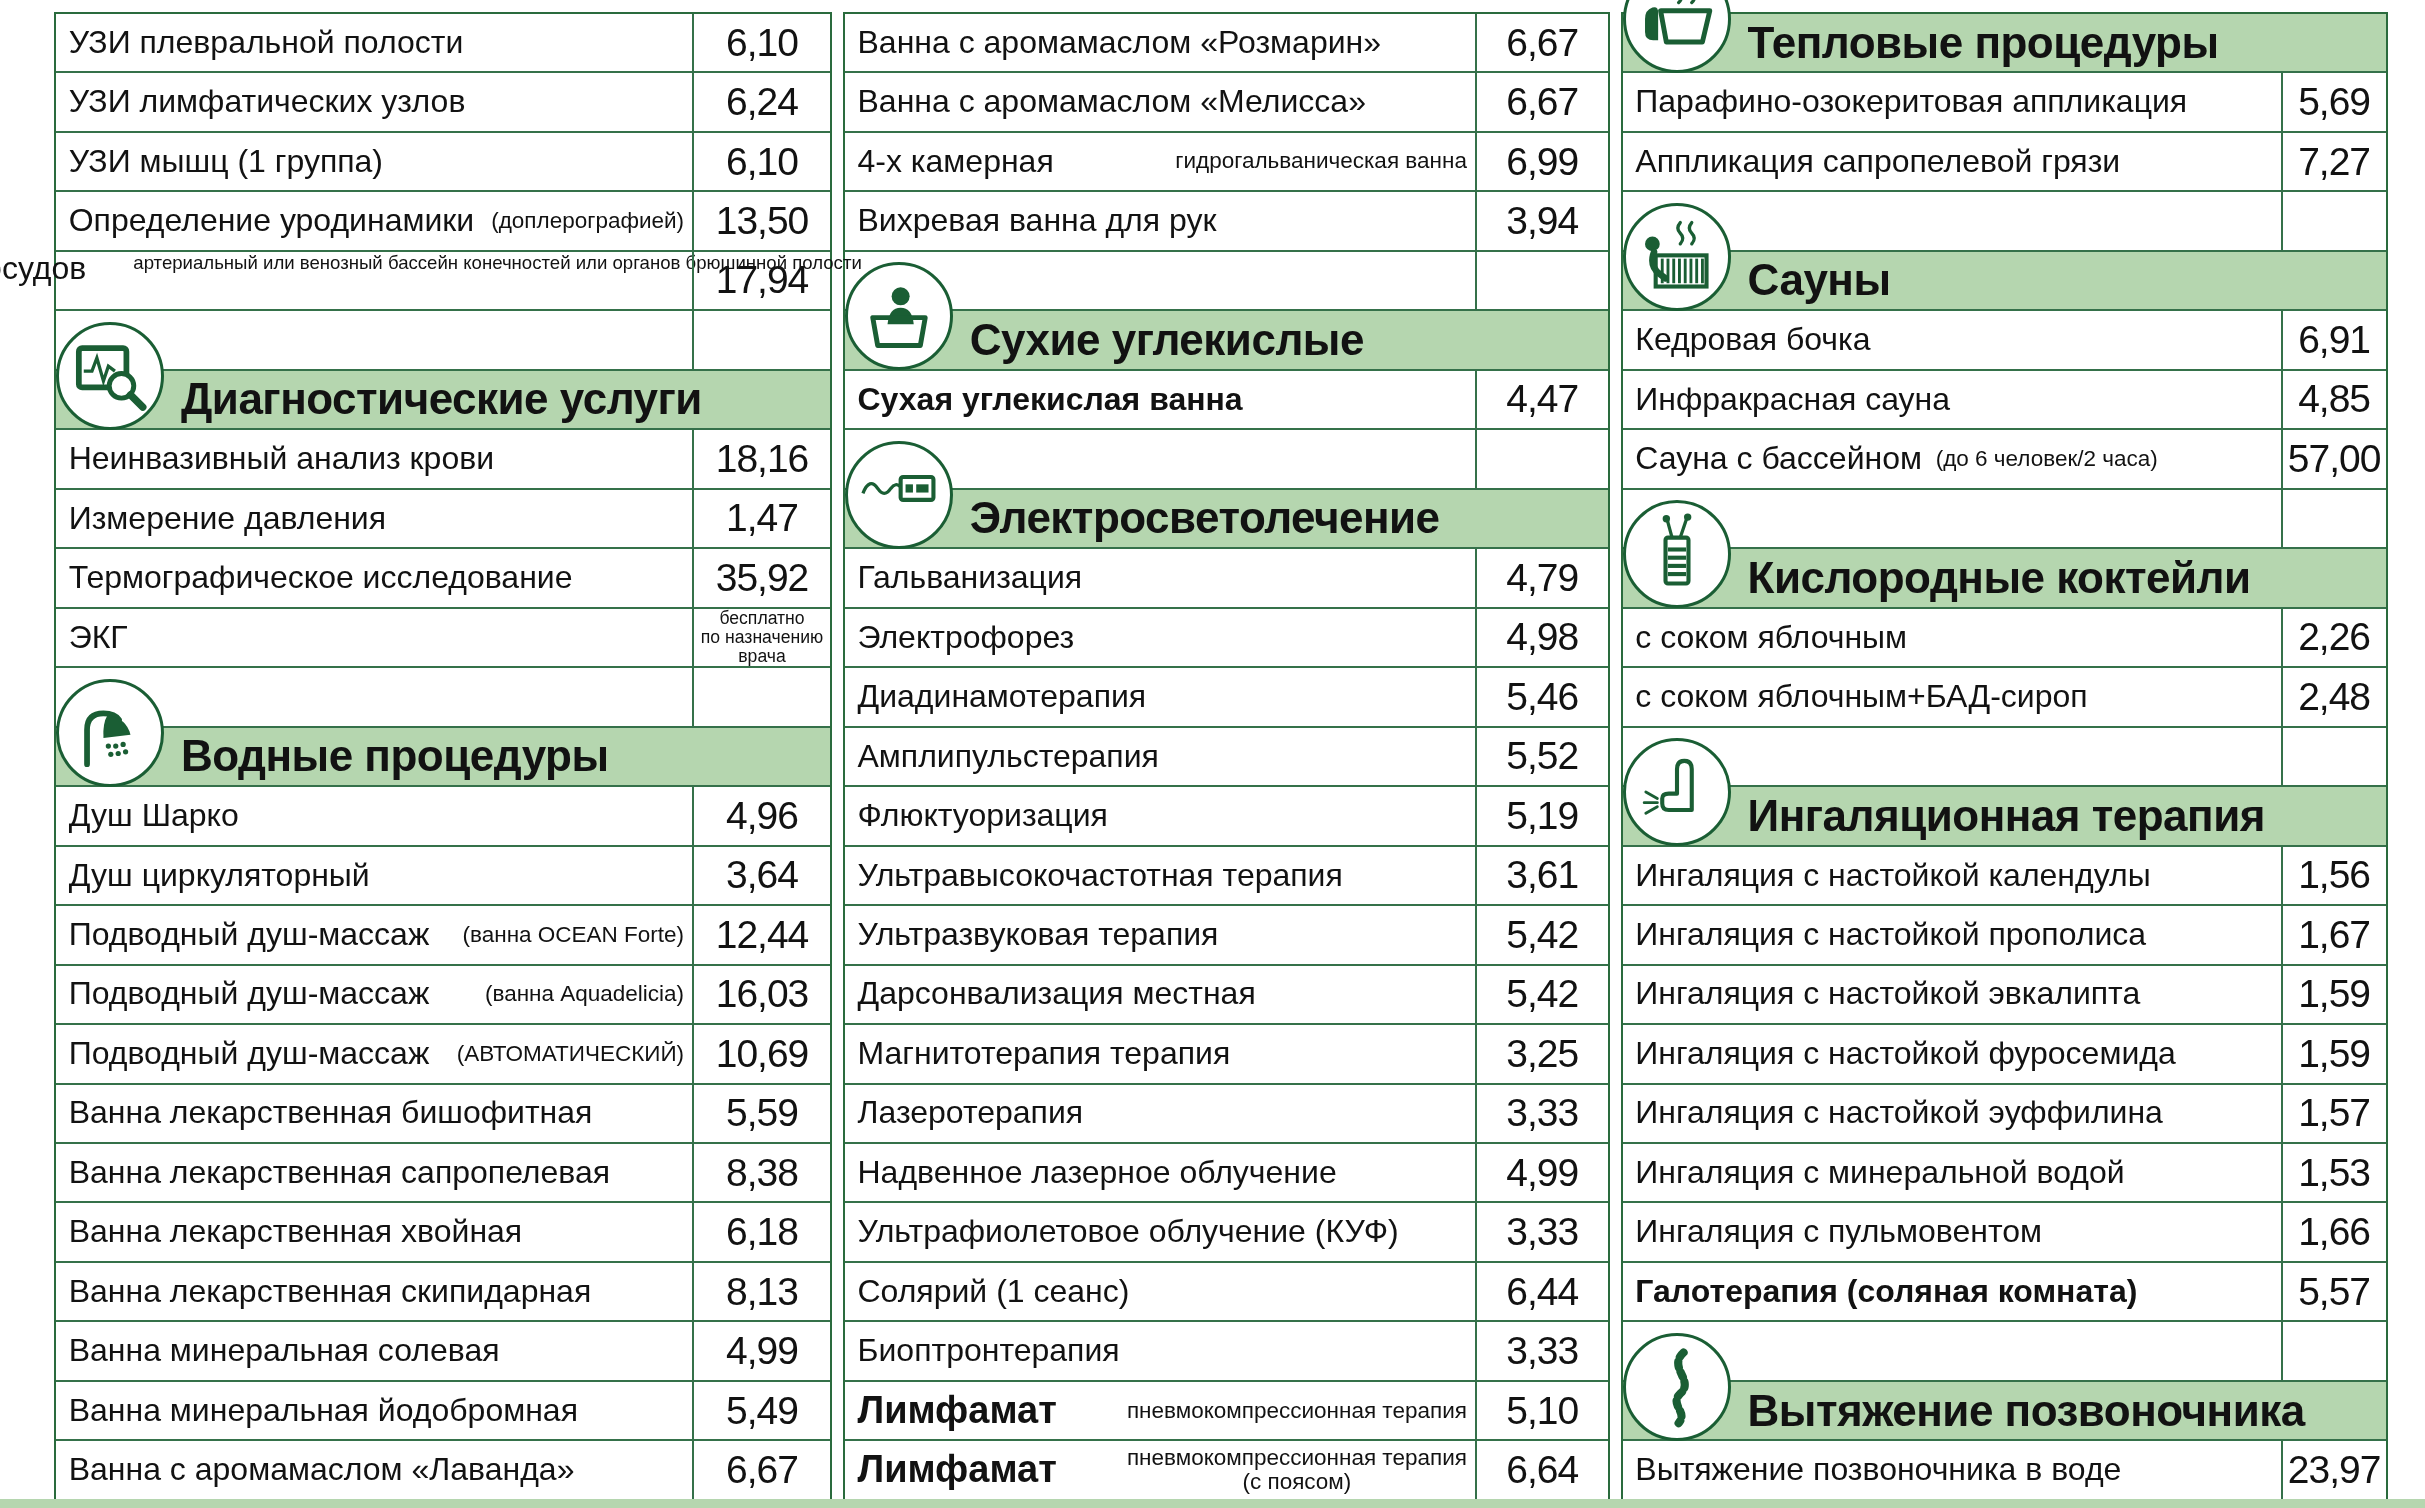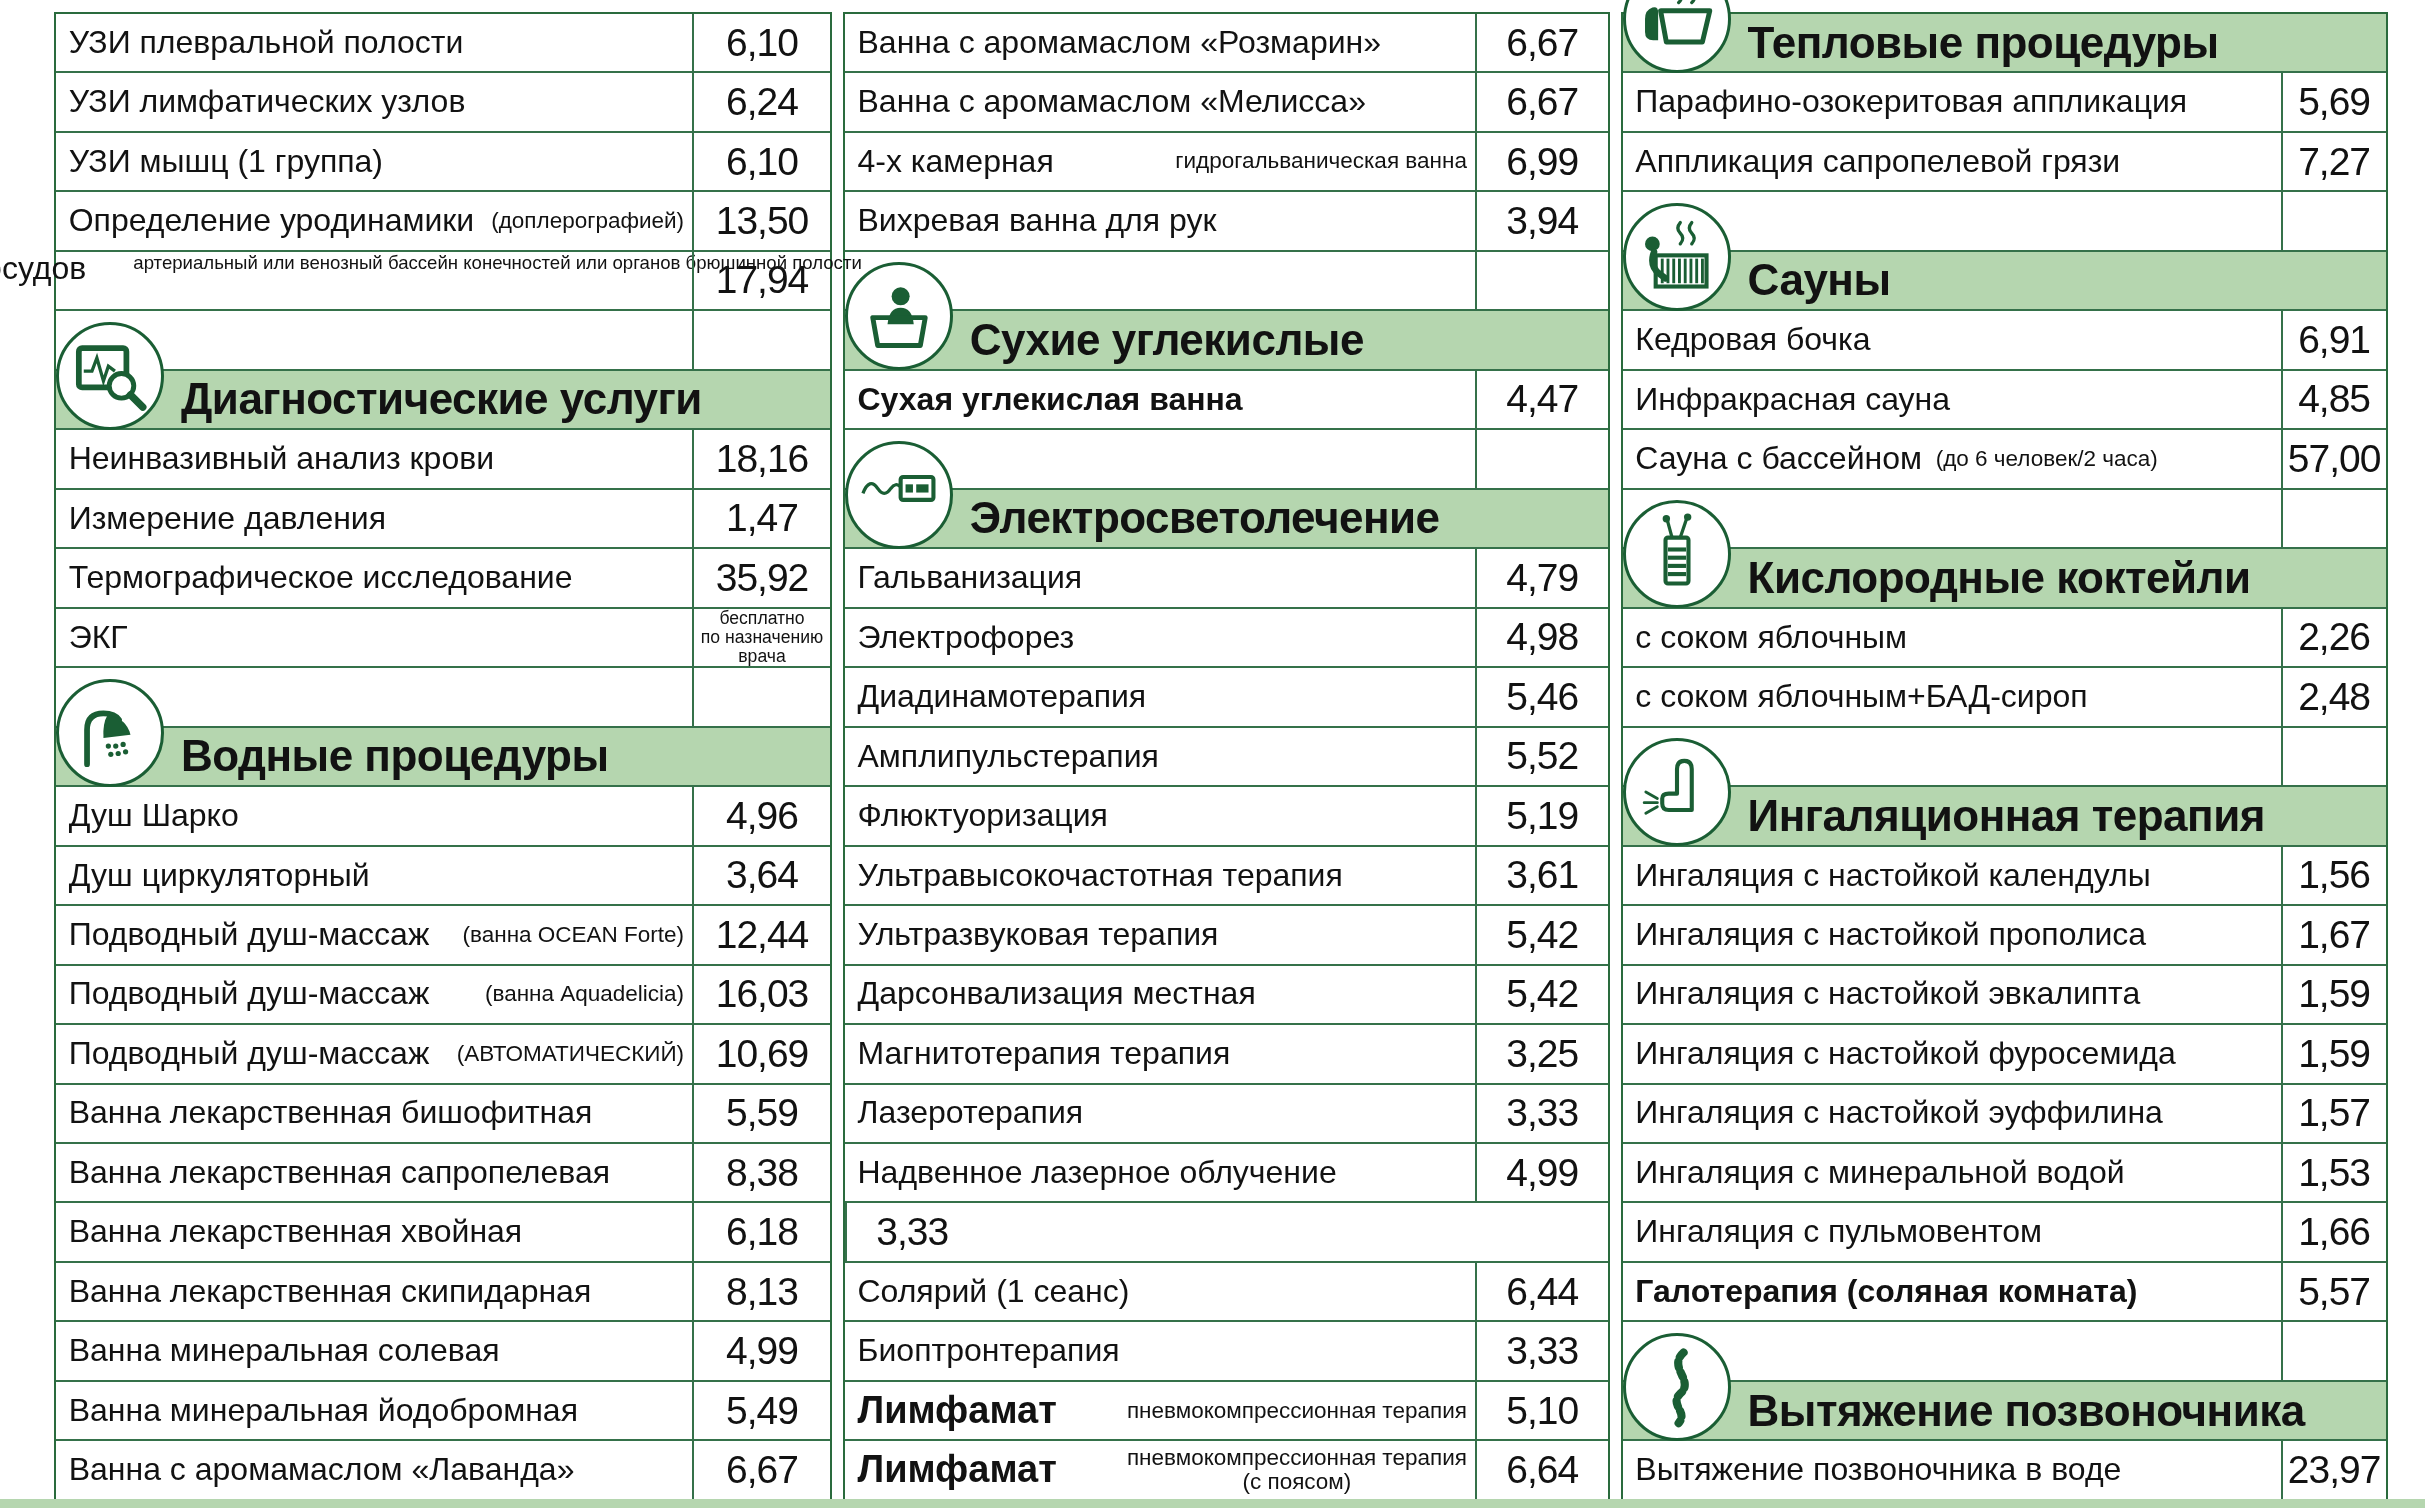--- a/index.html
+++ b/index.html
@@ -410,20 +410,23 @@
         </div>
         <div class="row item">
           <div class="cell name">
             <span class="nm">Надвенное лазерное облучение</span>
           </div>
           <div class="cell price">
             <span class="pr">4,99</span>
           </div>
         </div>
         <div class="row item">
+          <div class="cell name">
+            <span class="nm">Ультрафиолетовое облучение (КУФ)</span>
+          </div>
           <div class="cell price">
             <span class="pr">3,33</span>
           </div>
         </div>
         <div class="row item">
           <div class="cell name">
             <span class="nm">Солярий (1 сеанс)</span>
           </div>
           <div class="cell price">
             <span class="pr">6,44</span>

